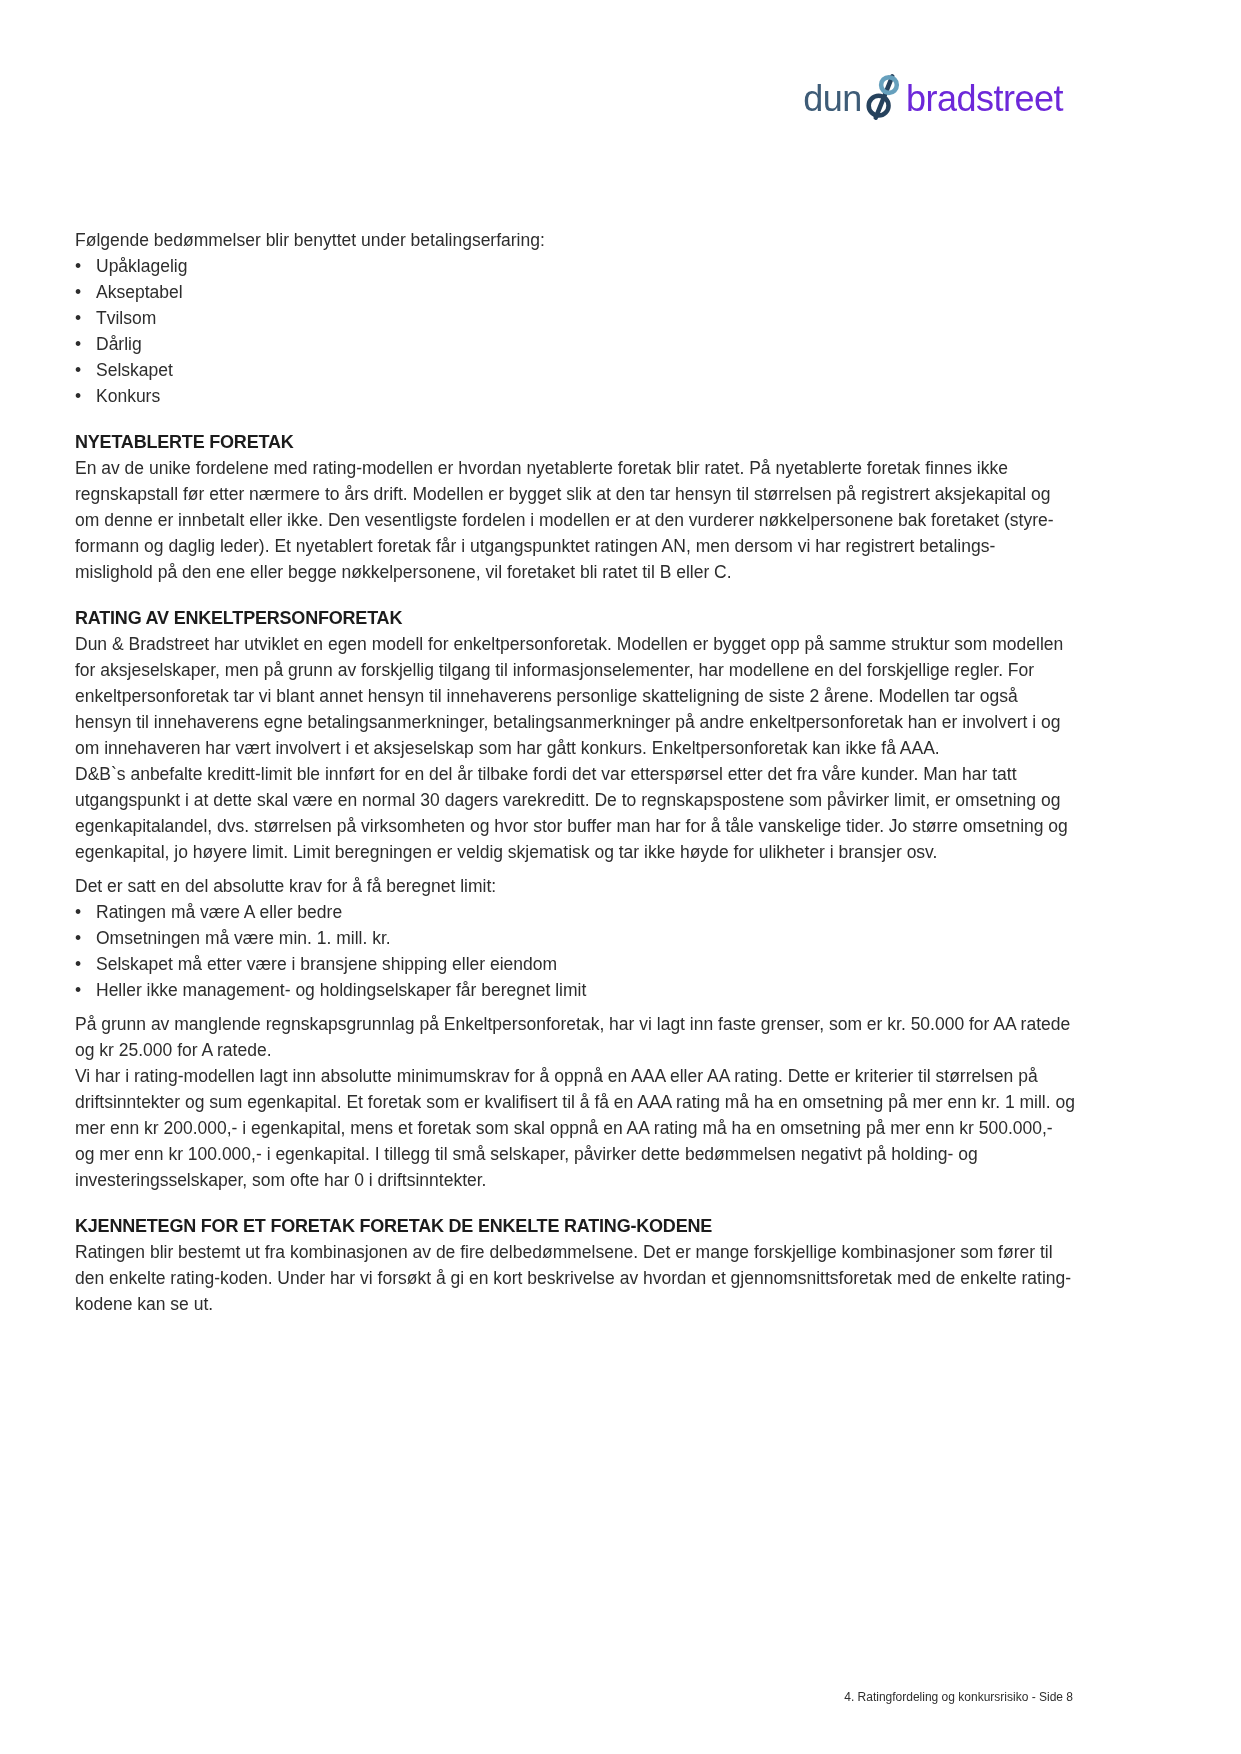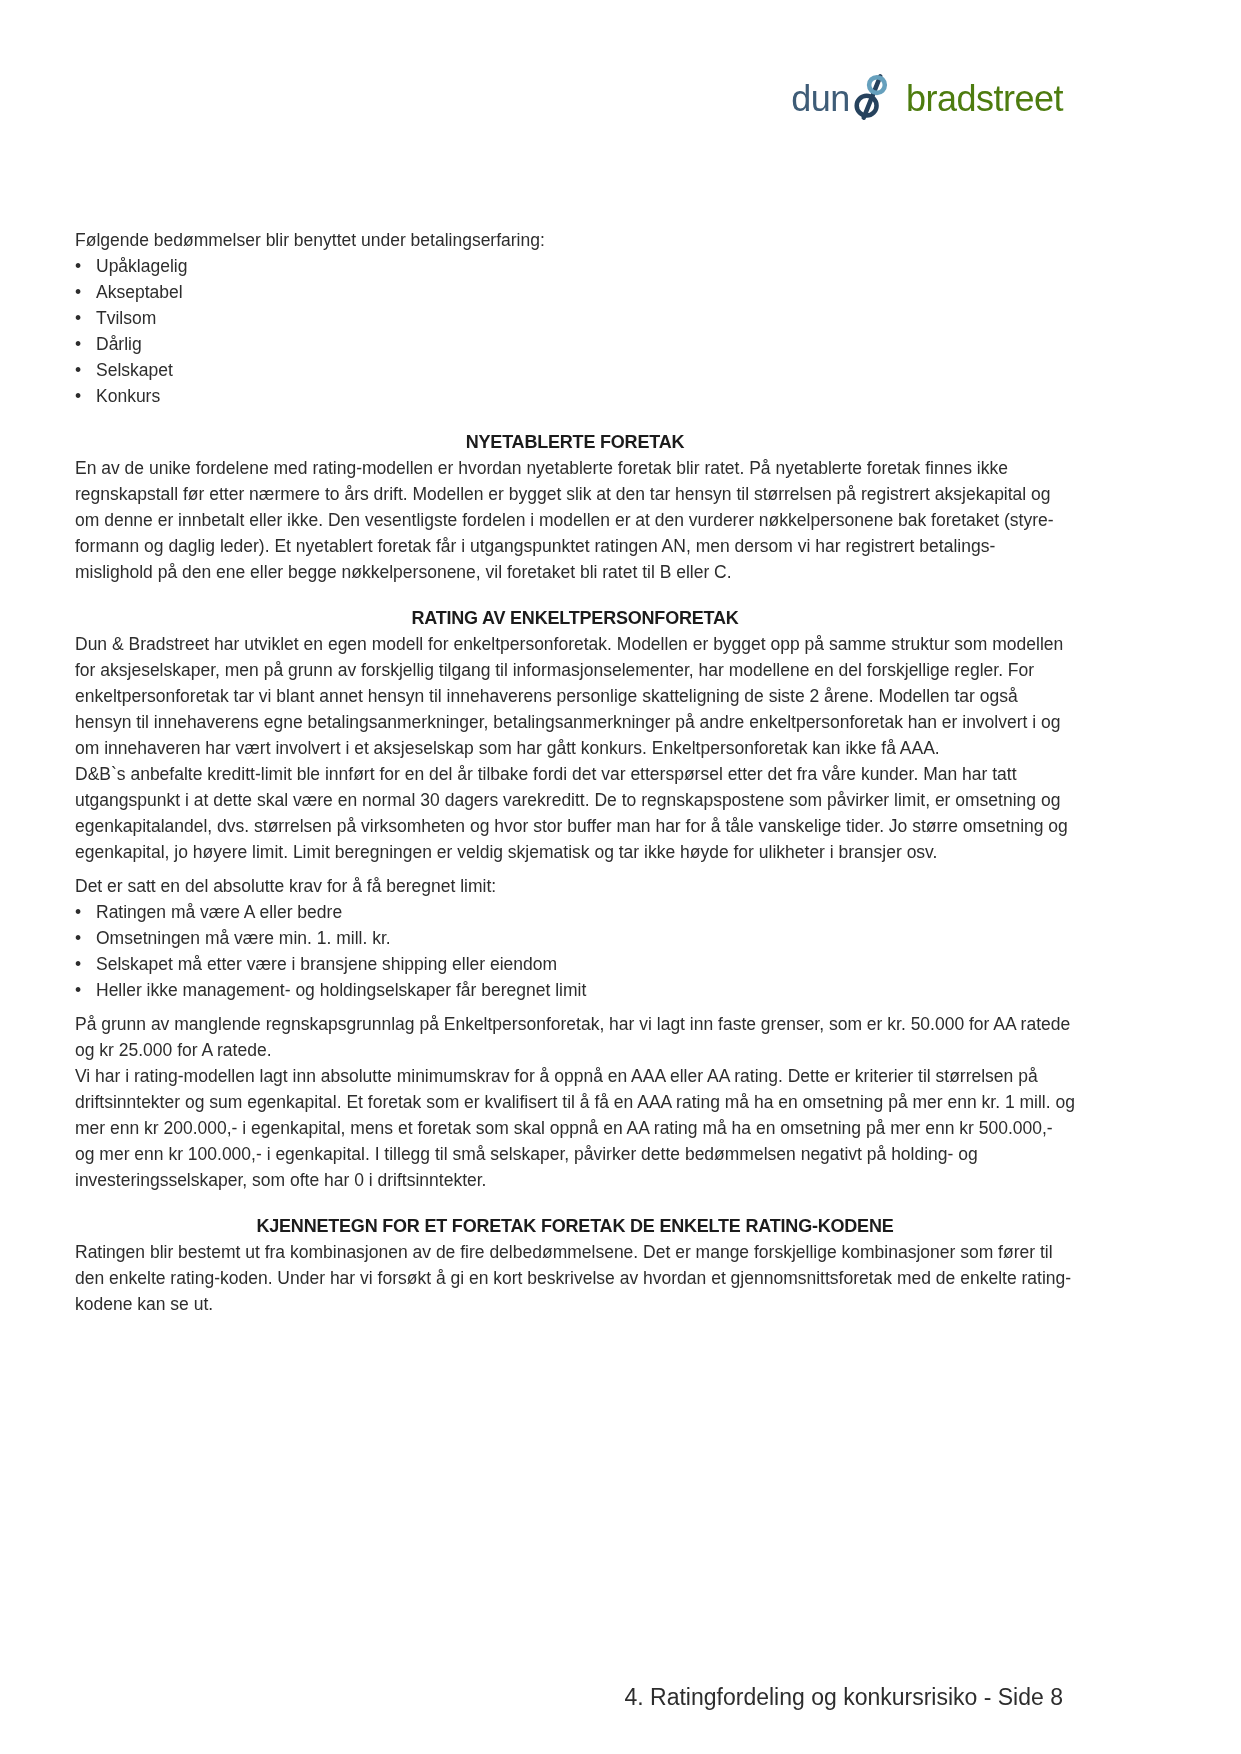--- a/index.html
+++ b/index.html
@@ -40,55 +40,54 @@
   }
   .para { margin: 0; }
   .gap-top { margin-top: 8px; }
   .heading {
     margin: 20px 0 0 0;
     font-size: 18px;
     line-height: 26px;
     font-weight: 700;
     color: #1c1c1c;
     letter-spacing: -0.2px;
-    text-align: center;
   }
   .bullet-list { margin: 0; }
   .bullet-row { display: flex; }
   .bullet-dot {
     flex: 0 0 21px;
     width: 21px;
     font-size: 17.5px;
   }
   .bullet-text { flex: 1; }
 
   .footer {
     position: absolute;
     top: 1684px;
-    right: 178px;
-    font-size: 23px;
+    right: 168px;
+    font-size: 12px;
     line-height: 26px;
     color: #2d2d2d;
     white-space: nowrap;
     text-align: right;
   }
 </style>
 </head>
 <body>
 
 <div class="page">
 
   <div class="logo">
     <span style="color: rgb(62, 92, 119);">dun</span>
     <svg class="logo-amp" viewBox="0 0 46 56" fill="none">
       <line x1="33" y1="3" x2="13" y2="53" stroke-width="5.5" stroke-linecap="round" stroke="#26425d"></line>
       <circle cx="29" cy="13.5" r="9.5" stroke-width="5.5" fill="none" stroke="#66a0bd"></circle>
       <circle cx="16.5" cy="38.5" r="12" stroke-width="5.5" fill="none" stroke="#26425d"></circle>
     </svg>
-    <span style="color: #4d7c0f; margin-left: 12px;">bradstreet</span>
+    <span style="color: #6d28d9;">bradstreet</span>
   </div>
 
   <div class="content">
 
     <p class="para">Følgende bedømmelser blir benyttet under betalingserfaring:</p>
 
     <div class="bullet-list">
       <div class="bullet-row">
         <span class="bullet-dot">•</span>
         <span class="bullet-text">Upåklagelig</span>

